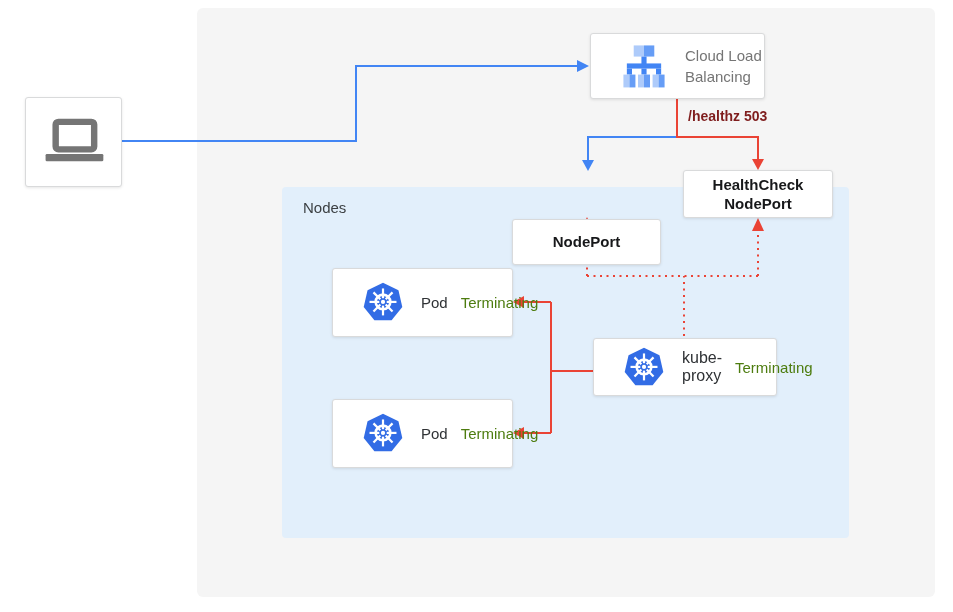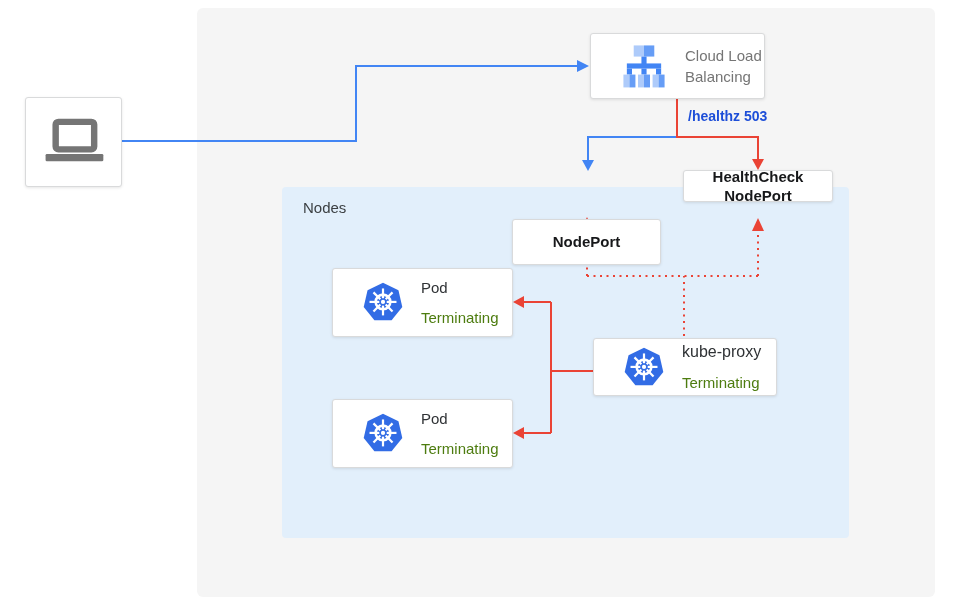--- a/index.html
+++ b/index.html
@@ -21,27 +21,27 @@
   }
   .wires{position:absolute;left:0;top:0;width:953px;height:612px;pointer-events:none;}
   .card{
     position:absolute;background:#ffffff;border:1px solid #d9dadb;border-radius:3px;
     box-shadow:0 1px 3px rgba(0,0,0,0.10);box-sizing:border-box;
     display:flex;align-items:center;
   }
   .card.center{justify-content:center;text-align:center;}
   .port-label{font-size:15px;font-weight:bold;color:#17181a;line-height:1.3;padding:0 14px;}
   .entity{gap:17px;padding-left:29px;}
-  .entity .txt{display:flex;flex-direction:column;gap:13px;}
+  .entity .txt{display:flex;flex-direction:row;gap:13px;align-items:center;}
   .entity .txt .title{font-size:15px;color:#2f3235;}
   .entity .txt .sub{font-size:15px;color:#4d7c0f;}
   .clb-title{font-size:15px;color:#757575;line-height:21px;width:95px;}
   .healthz{
     position:absolute;left:688px;top:108px;width:95px;
-    font-size:14px;font-weight:bold;color:#1d4ed8;
+    font-size:14px;font-weight:bold;color:#7f1d1d;
   }
   .icon{flex:0 0 auto;display:block;}
 </style>
 </head>
 <body>
 
 <div class="canvas">
 
   <div class="cluster-bg"></div>
   <div class="nodes-region"></div>
@@ -102,21 +102,21 @@
     </svg>
     <div class="clb-title">Cloud Load Balancing</div>
   </div>
 
   <div class="healthz">/healthz 503</div>
 
   <div class="card center" style="left:512px;top:171px;width:149px;height:46px;margin-top:48px;">
     <div class="port-label">NodePort</div>
   </div>
 
-  <div class="card center" style="left:683px;top:170px;width:150px;height:32px;">
+  <div class="card center" style="left:683px;top:170px;width:150px;height:48px;">
     <div class="port-label">HealthCheck NodePort</div>
   </div>
 
   <div class="card entity" style="left:332px;top:268px;width:181px;height:69px;">
     <svg class="icon" width="42" height="43" viewBox="0 0 36 37">
       <polygon points="18,1.5 31.3,7.9 34.6,22.3 25.4,33.8 10.6,33.8 1.4,22.3 4.7,7.9" fill="#326ce5"></polygon>
       <circle cx="18" cy="18" r="6.3" fill="none" stroke="#ffffff" stroke-width="2.2"></circle>
       <circle cx="18" cy="18" r="1.8" fill="#ffffff"></circle>
       <g stroke="#ffffff" stroke-width="1.9">
         <line x1="18" y1="14.8" x2="18" y2="6.4"></line>

